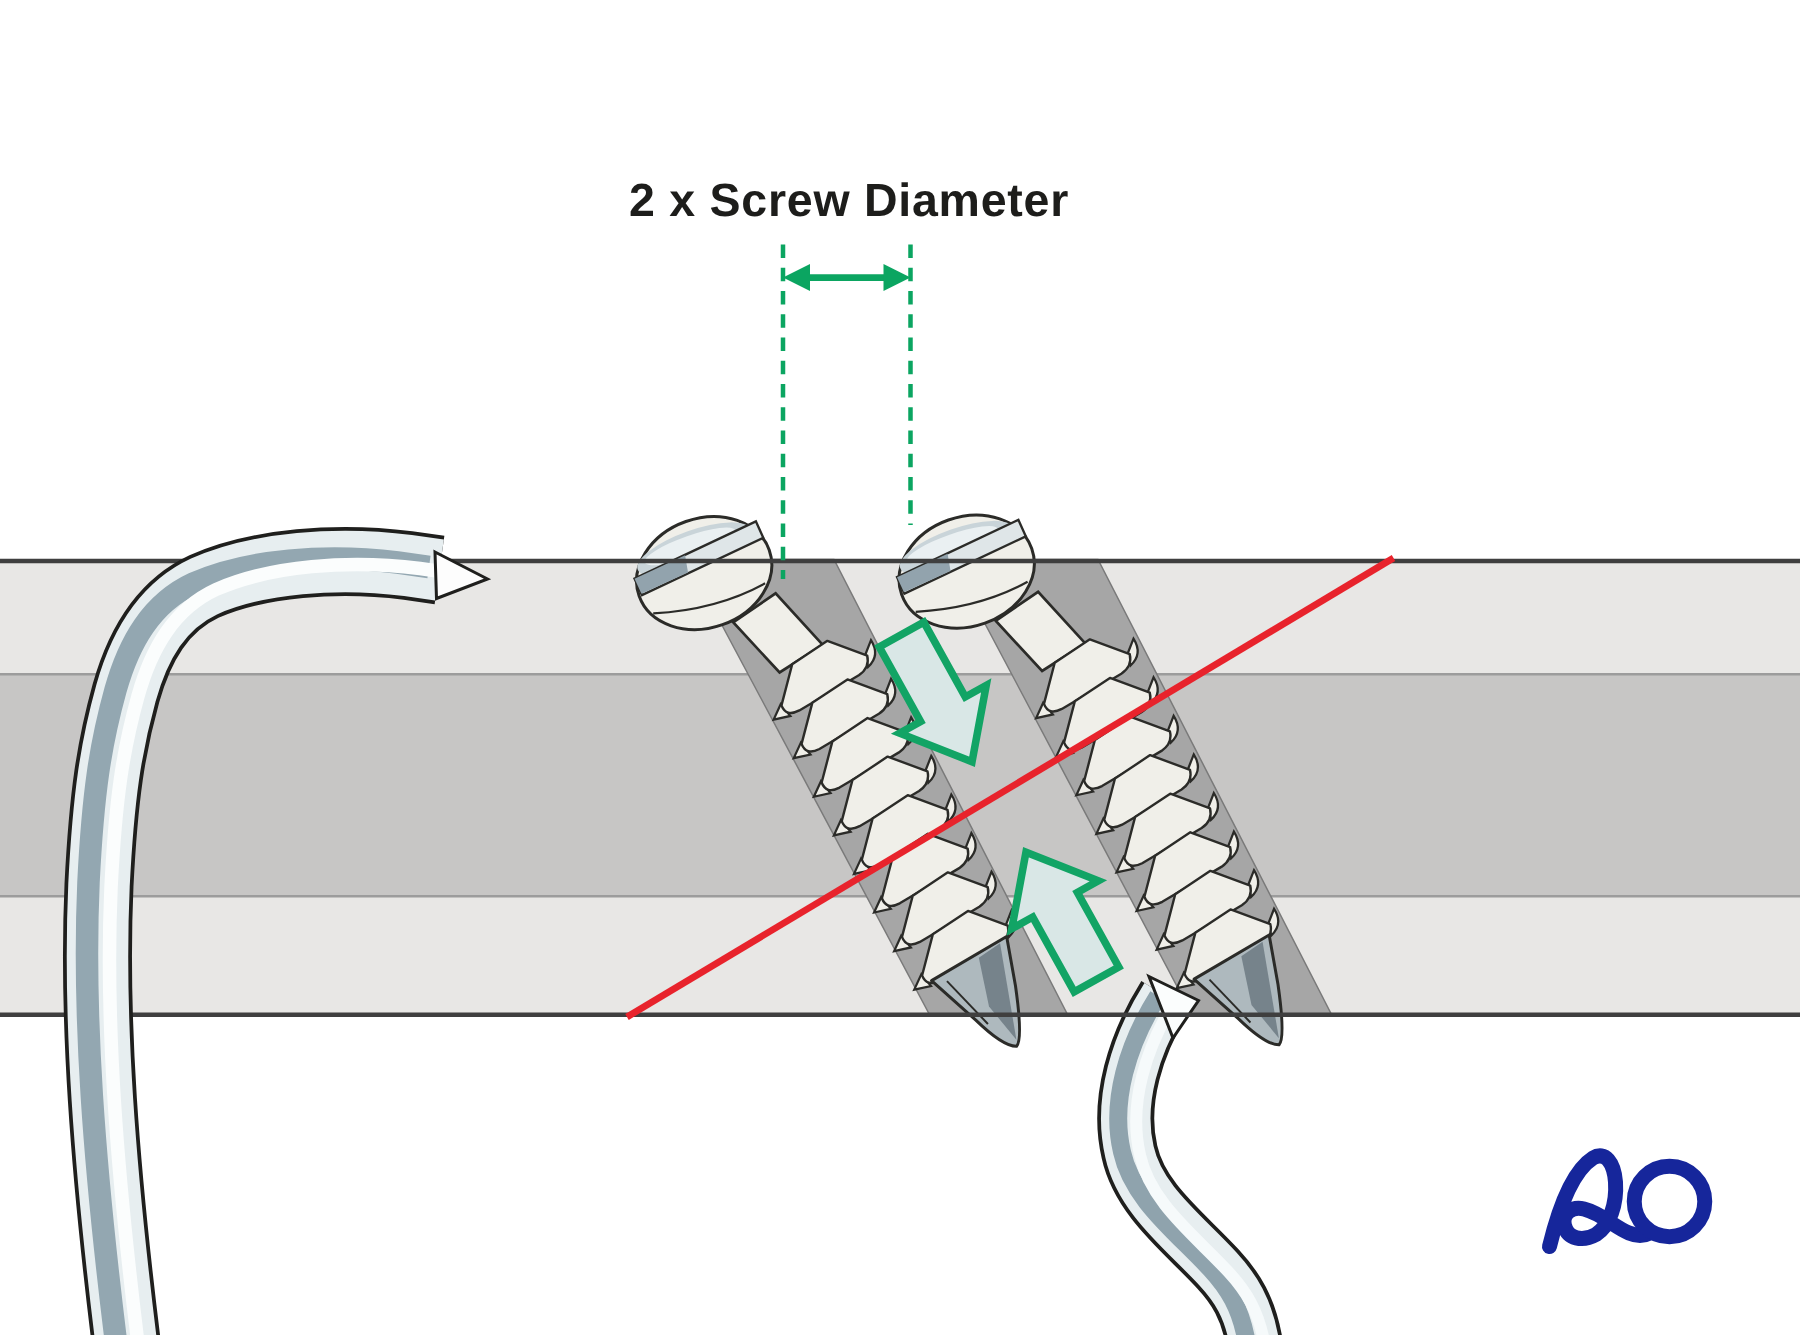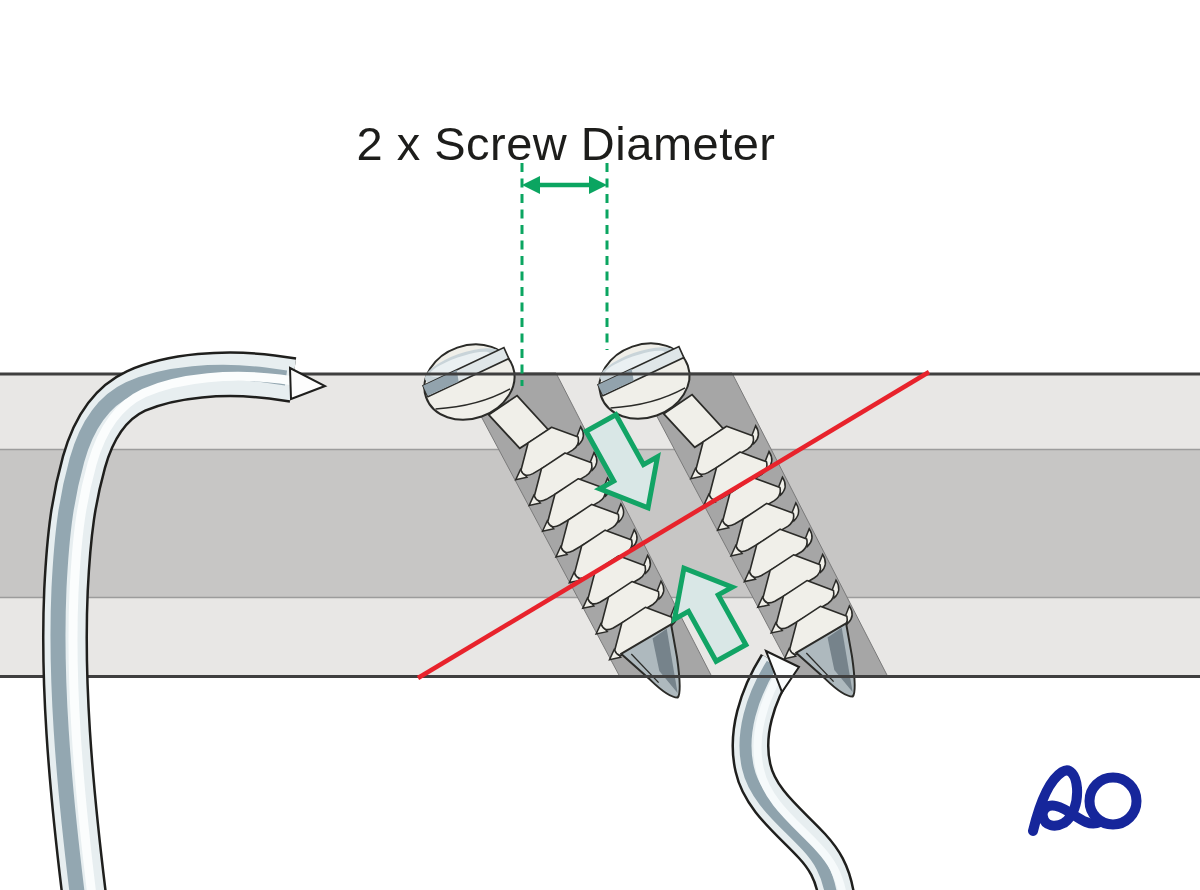--- a/index.html
+++ b/index.html
@@ -8,22 +8,22 @@
     width:1200px;height:890px;
     background:#ffffff;
     overflow:hidden;
     font-family:"Liberation Sans", sans-serif;
   }
   .canvas svg{position:absolute;left:0;top:0;}
   .fig-label{
     position:absolute;
     left:566px;top:116px;
     transform:translateX(-50%);
-    font-size:47px;
-    font-weight:400;
+    font-size:31px;
+    font-weight:700;
     letter-spacing:0.5px;
     color:#1d1d1b;
     white-space:nowrap;
   }
 </style>
 </head>
 <body>
 
 <div class="canvas">
 

